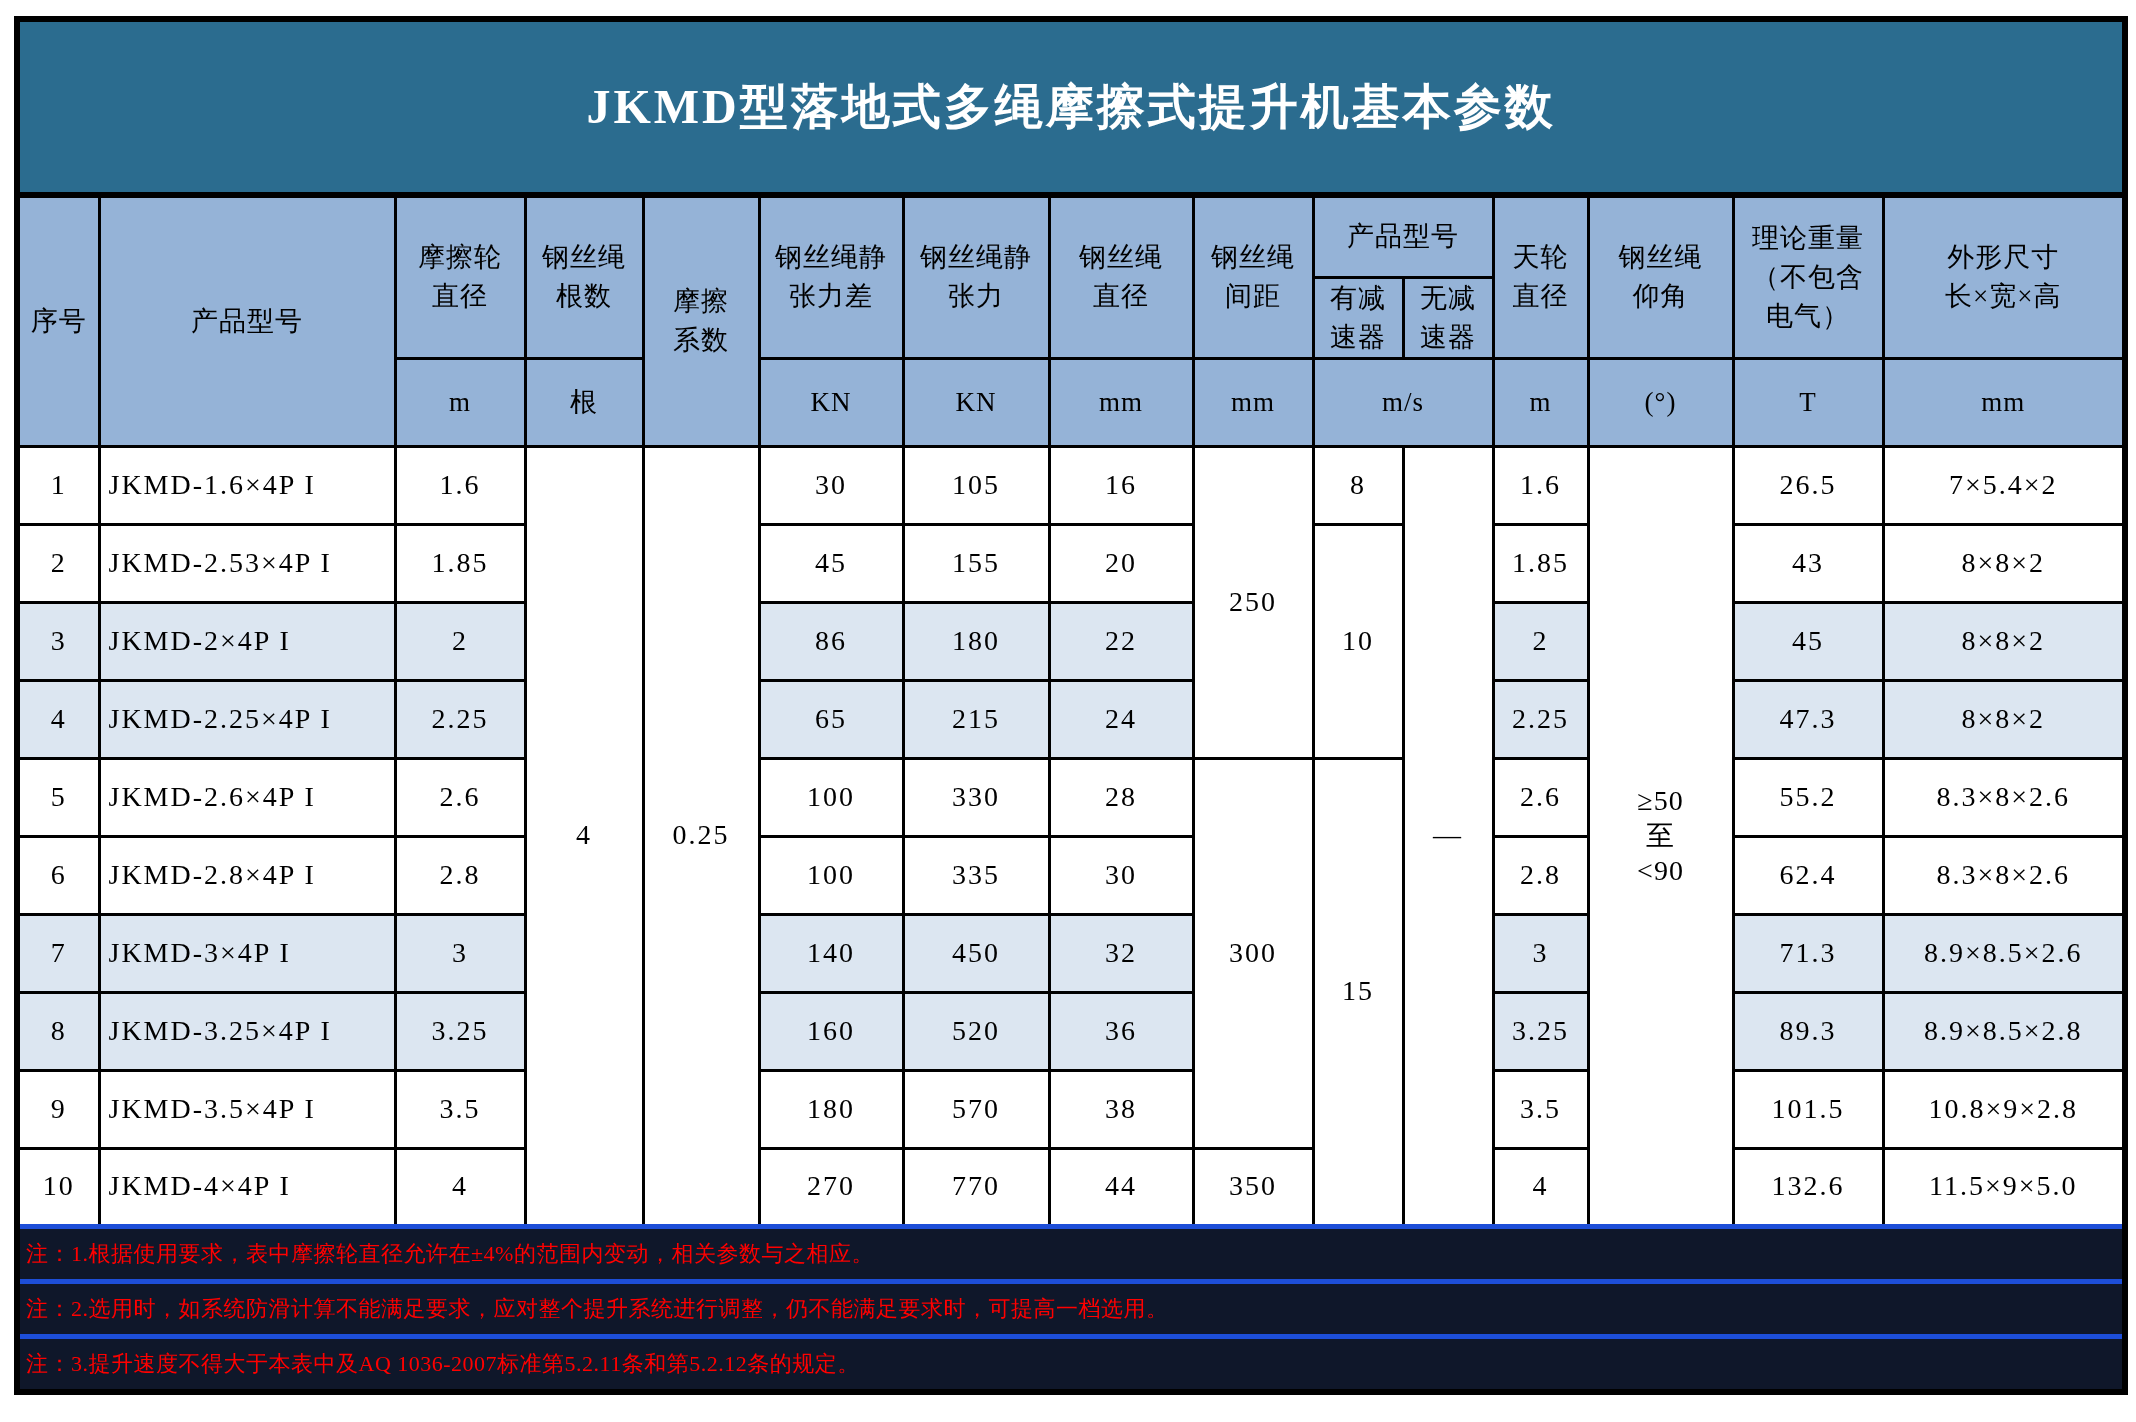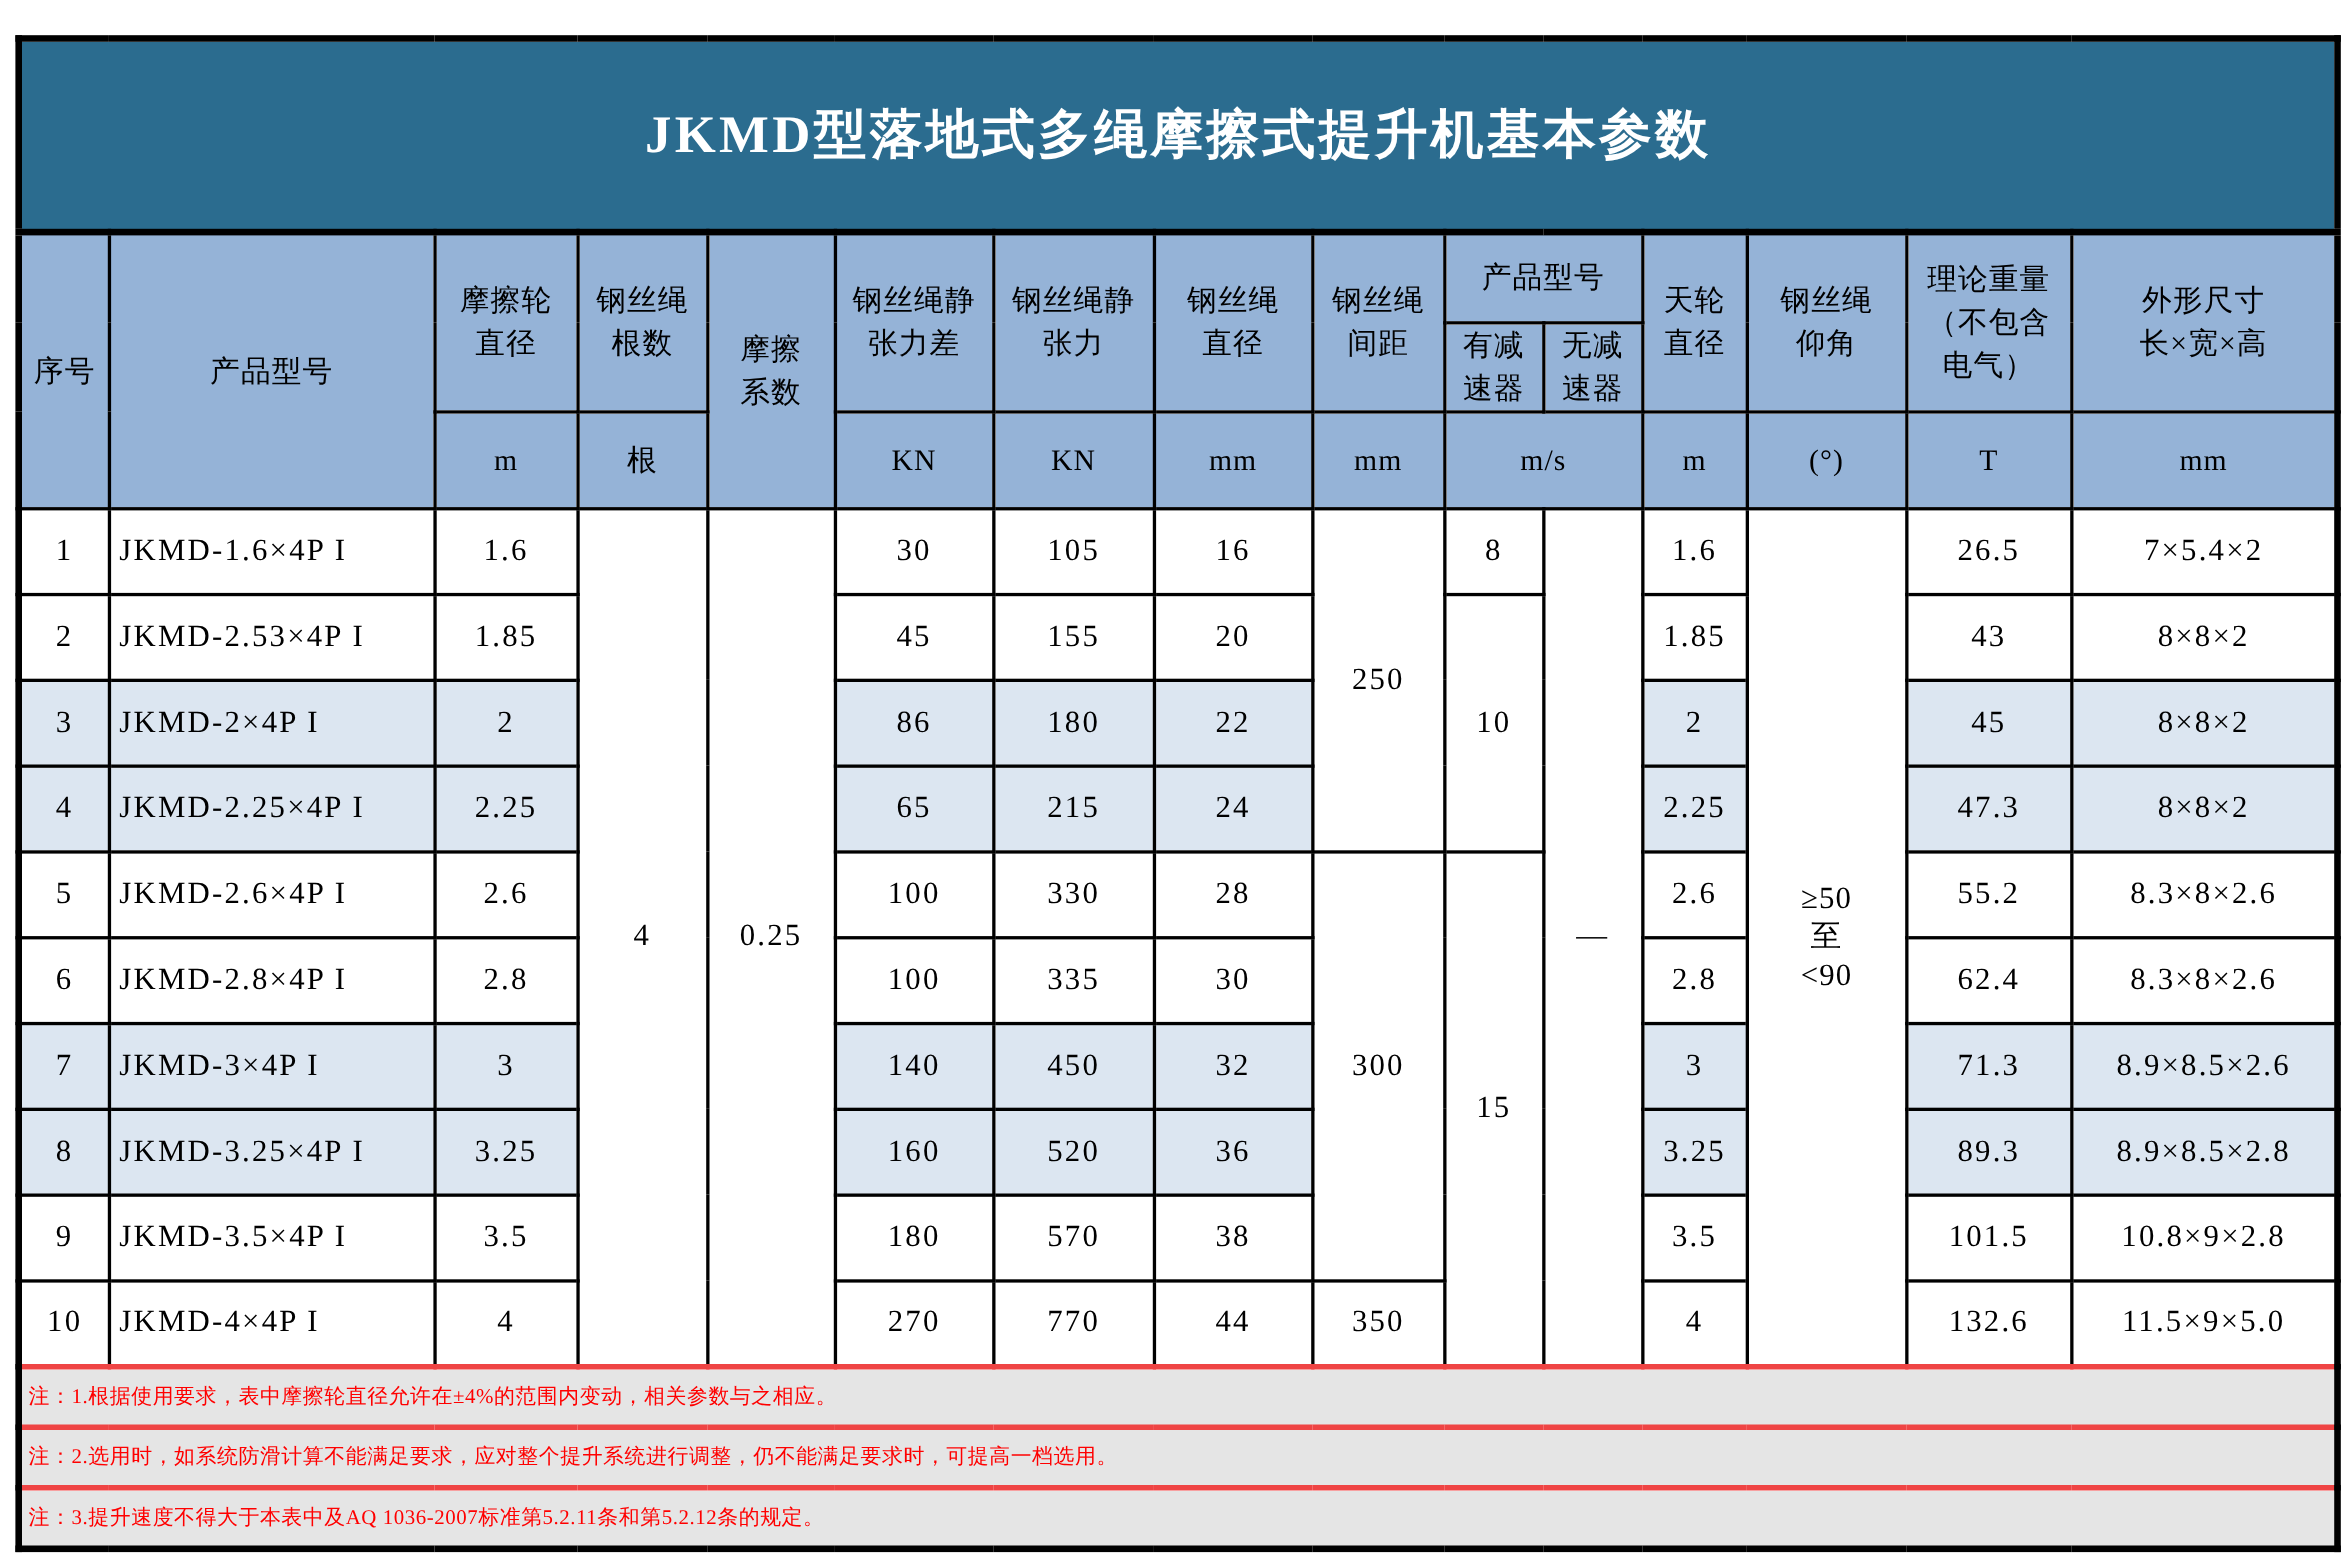--- a/index.html
+++ b/index.html
@@ -1,32 +1,32 @@
 <!DOCTYPE html>
 <html><head>
 <meta charset="utf-8">
 <style>
   html,body{margin:0;padding:0;background:#fff;}
   body{width:2136px;height:1422px;font-family:"Liberation Serif","DejaVu Serif",serif;color:#000;}
   .page{padding:16px 14px 0 14px;}
-  table{border-collapse:collapse;table-layout:fixed;width:2108px;border:6px solid #000;background:#fff;margin-top:16px;}
+  table{border-collapse:collapse;table-layout:fixed;width:2108px;border:6px solid #000;background:#fff;}
   th,td{border:3px solid #000;text-align:center;vertical-align:middle;white-space:pre-line;
         font-weight:normal;font-size:28px;letter-spacing:1px;padding:0;overflow:hidden;background:#fff;line-height:1.45;}
   .title-cell{background:#2b6c8f;color:#fff;font-size:48px;font-weight:bold;height:170px;
               letter-spacing:3px;border-bottom:6px solid #000;}
   thead th{background:#95b3d7;font-size:27px;}
   tr.hname{height:82px;}
   tr.hsub{height:72px;}
   tr.hunit{height:88px;}
   tr.r{height:78px;}
   tr.alt td{background:#dce6f1;}
   td.model{text-align:left;padding-left:8px;letter-spacing:2px;}
   td.num{letter-spacing:2px;}
-  tr.note td{color:#f00;text-align:left;padding-left:6px;height:50px;font-size:19px;
-             border-top:5px solid #ef4444;letter-spacing:0.5px;background:#e5e5e5;}
+  tr.note td{color:#f00;text-align:left;padding-left:6px;height:50px;font-size:22px;
+             border-top:5px solid #1d4ed8;letter-spacing:0.5px;background:#0f172a;}
   td.angle{font-size:28px;line-height:1.25;}
 </style>
 </head>
 <body>
 
 <div class="page">
 <table>
   <colgroup>
     <col style="width:82px">
         <col style="width:296px">

